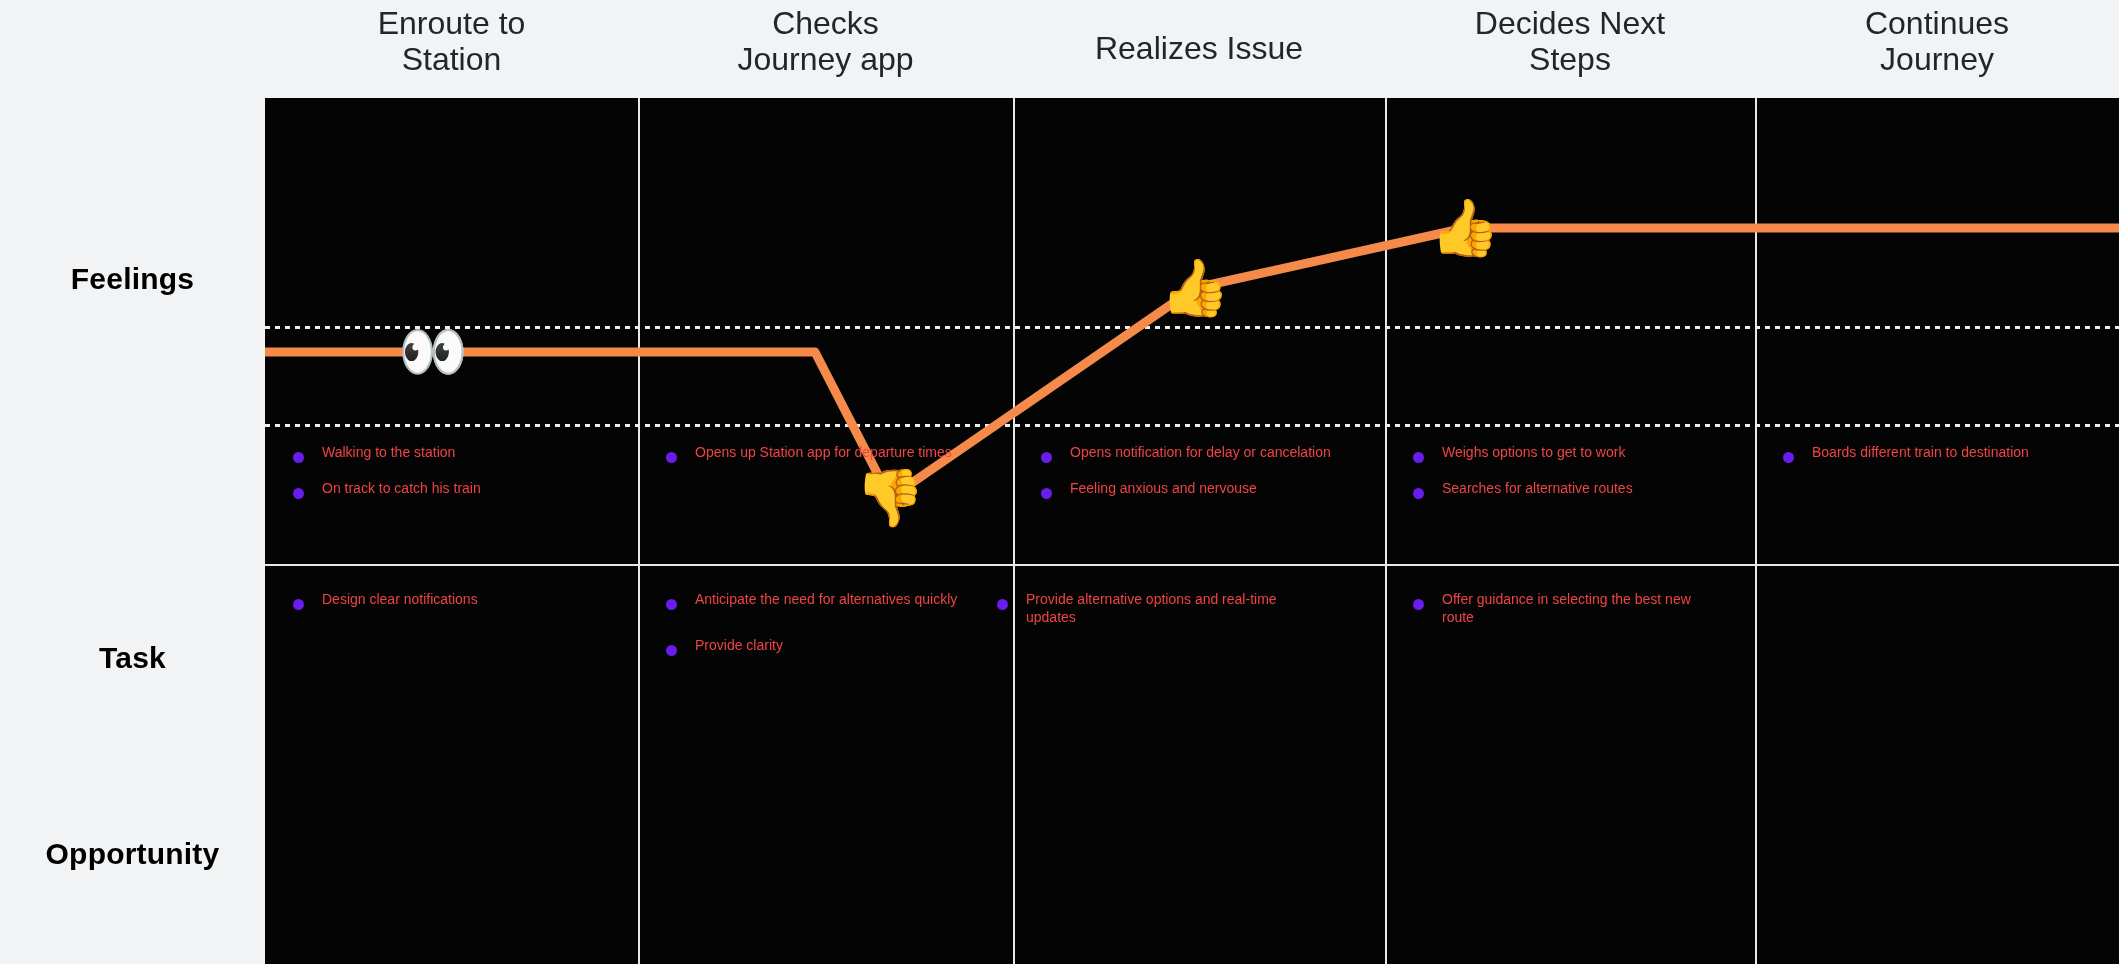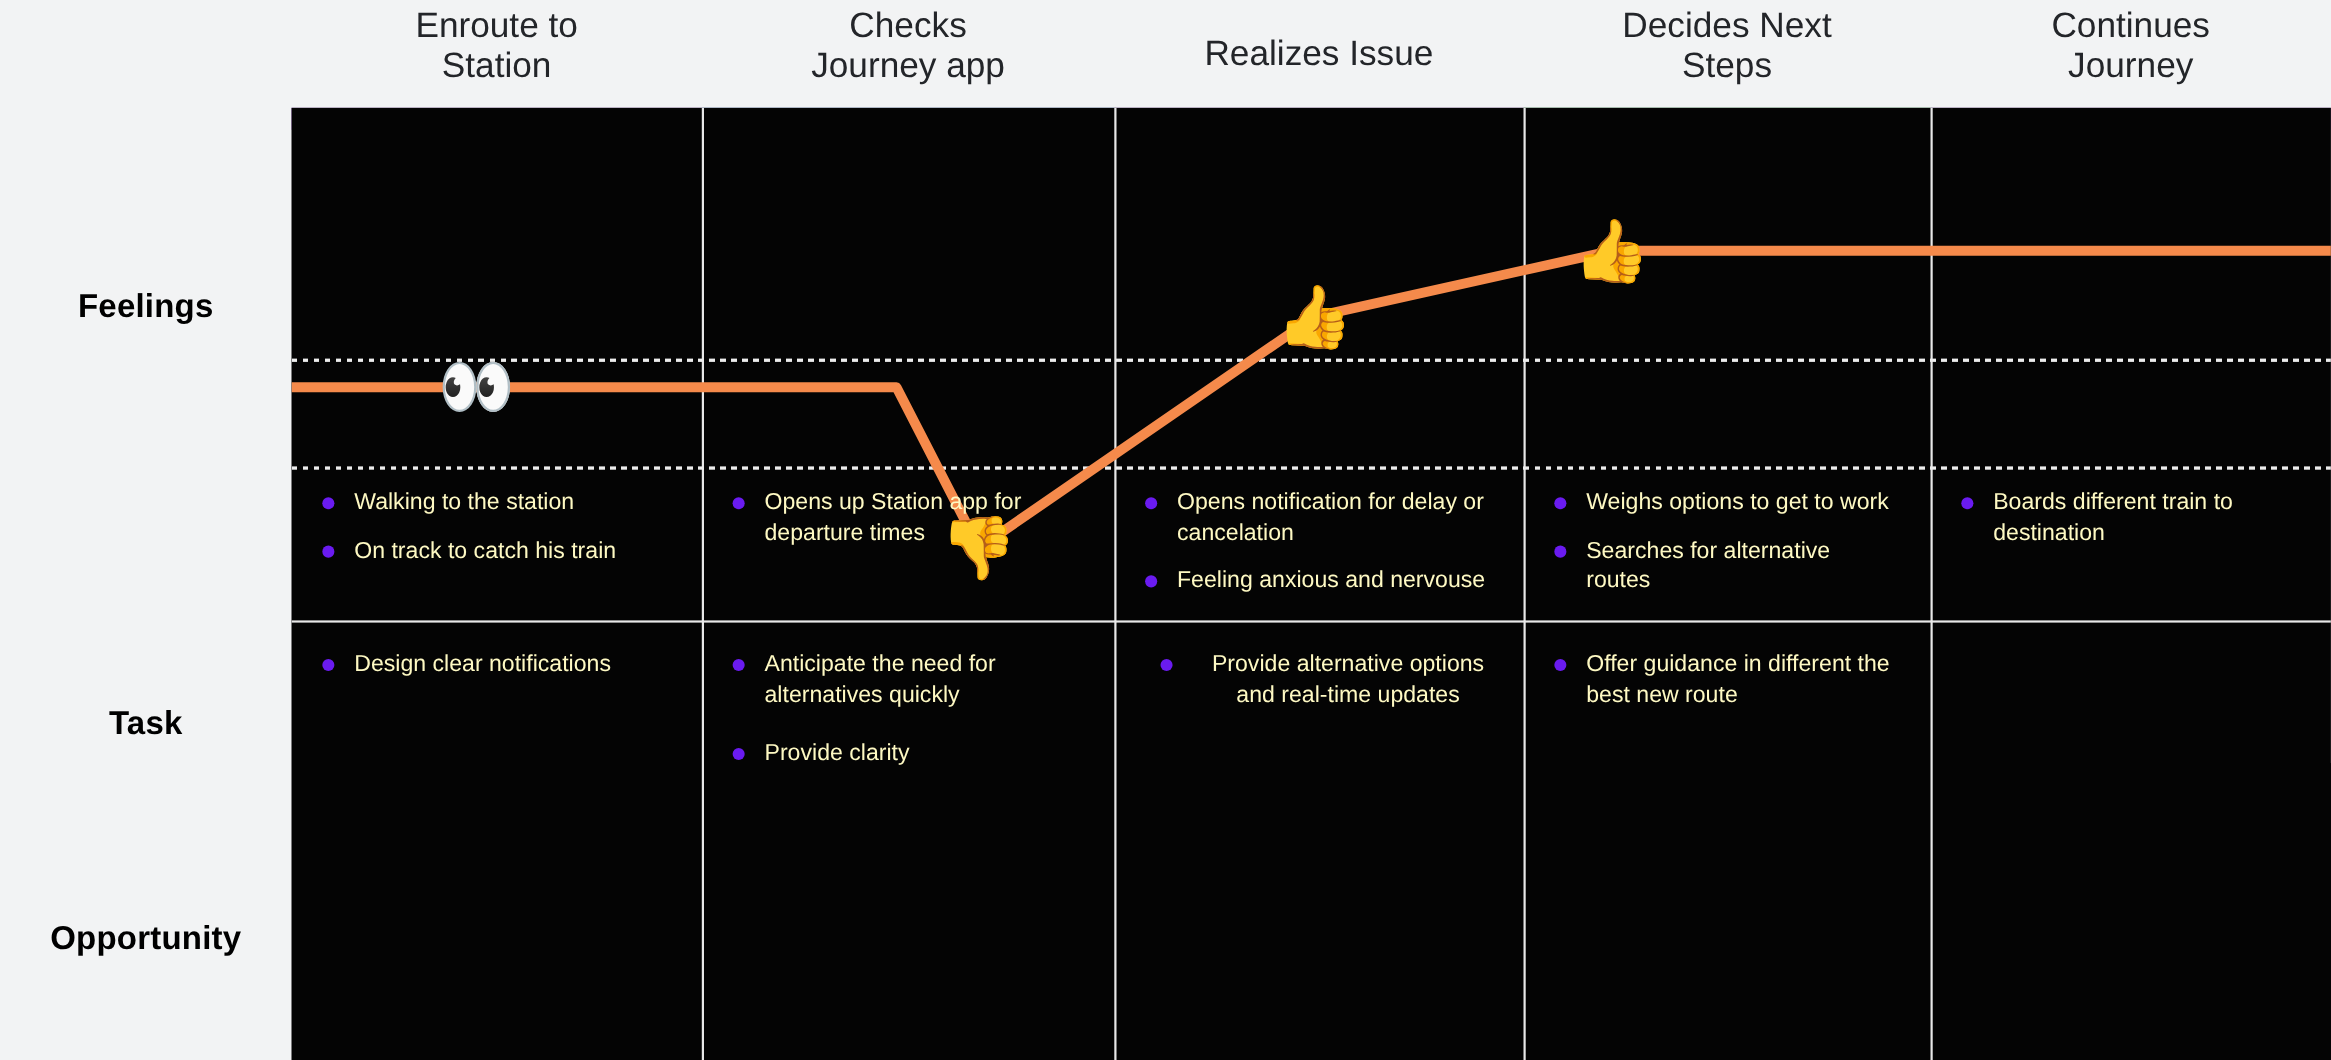--- a/index.html
+++ b/index.html
@@ -126,22 +126,22 @@
   .dot {
     flex: 0 0 auto;
     width: 11px;
     height: 11px;
     border-radius: 50%;
     background: #6A1BF0;
     margin-top: 9px;
     margin-right: 18px;
   }
   .btext {
-    color: #fef9c3;
-    font-size: 21px;
+    color: #ef4444;
+    font-size: 14px;
     line-height: 1.32;
   }
   .cell.opportunity .bullet-row { margin-bottom: 26px; }
 </style>
 </head>
 <body>
 
 <div id="map">
 
   <div class="row-label" id="label-feelings">Feelings</div>
@@ -261,28 +261,28 @@
         <div class="cell opportunity" style="left: 401px; top: 492px; width: 315px; height: 180px;">
           <div class="bullet-row">
             <span class="dot"></span>
             <span class="btext">Anticipate the need for alternatives quickly</span>
           </div>
           <div class="bullet-row">
             <span class="dot"></span>
             <span class="btext">Provide clarity</span>
           </div>
         </div>
-        <div class="cell opportunity" style="left: 790px; top: 492px; width: 312px; height: 180px; text-align: center;">
+        <div class="cell opportunity" style="left: 732px; top: 492px; width: 312px; height: 180px;">
           <div class="bullet-row">
             <span class="dot"></span>
             <span class="btext">Provide alternative options and real-time updates</span>
           </div>
         </div>
         <div class="cell opportunity" style="left: 1148px; top: 492px; width: 310px; height: 180px;">
           <div class="bullet-row">
             <span class="dot"></span>
-            <span class="btext">Offer guidance in different the best new route</span>
+            <span class="btext">Offer guidance in selecting the best new route</span>
           </div>
         </div>
         <div class="cell opportunity" style="left: 1518px; top: 492px; width: 304px; height: 180px;"></div>
       </div>
   </div>
 </div>
 
 </body></html>

